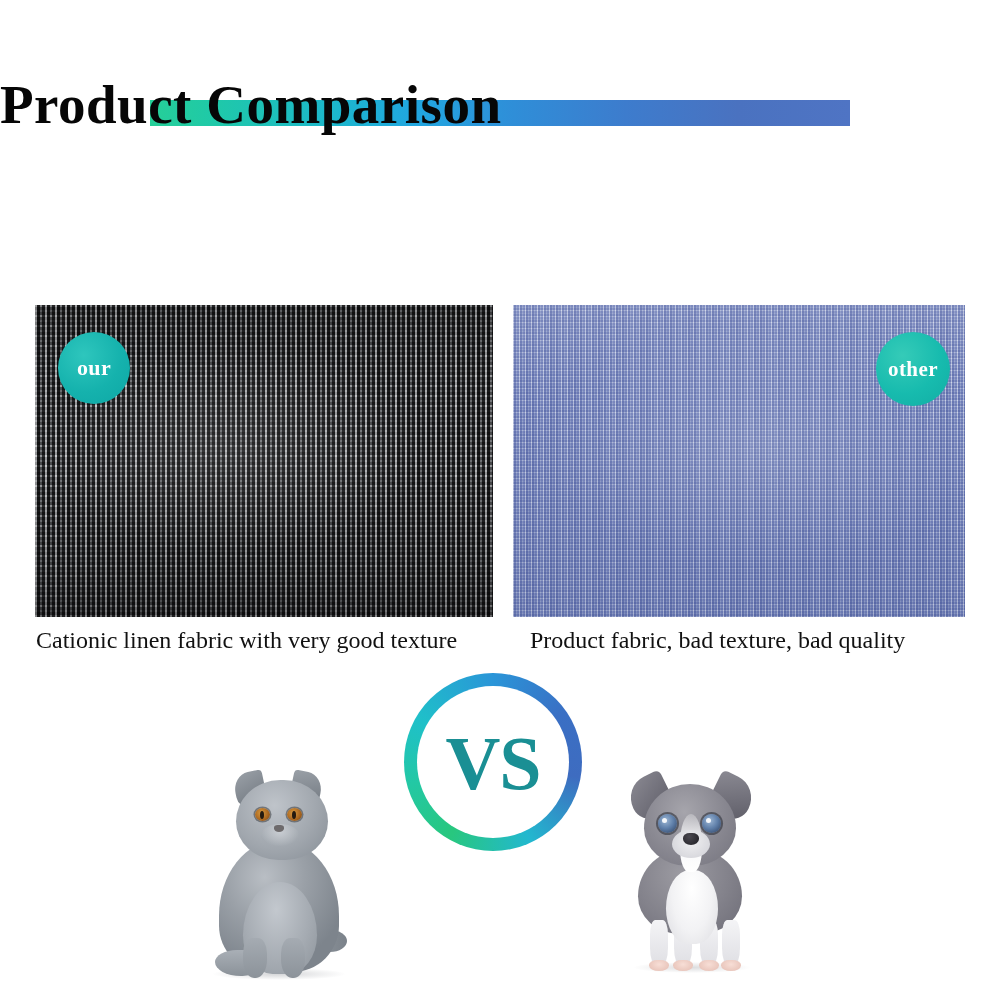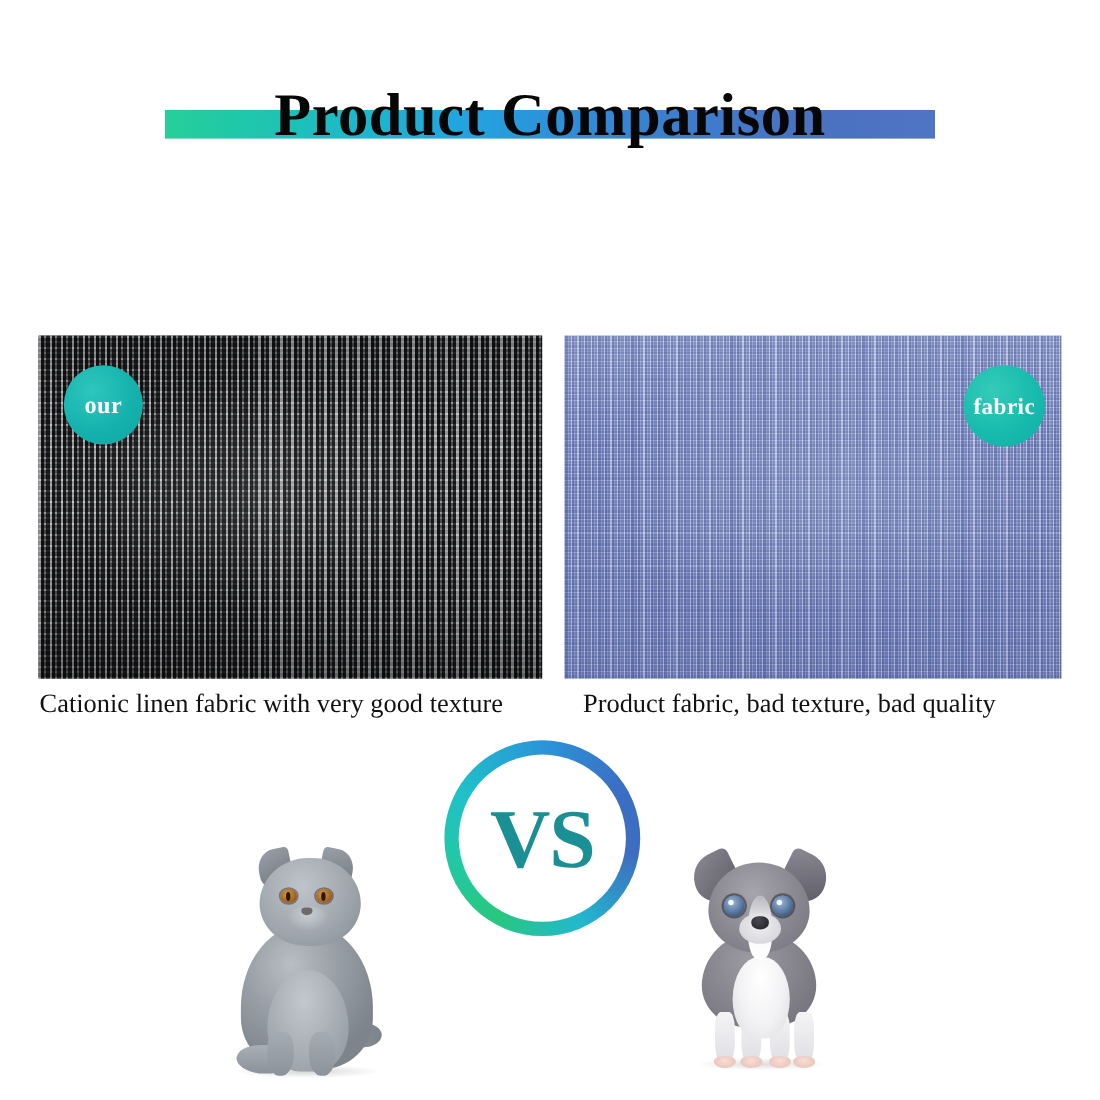--- a/index.html
+++ b/index.html
@@ -29,21 +29,20 @@
     top: 34px;
     width: 700px;
     height: 26px;
     background: linear-gradient(90deg, #26cf98 0%, #1fc9a8 9%, #1cb7cc 26%, #21a6e0 38%, #2f8ed8 52%, #3d7ccd 68%, #4a72c0 84%, #4f74c4 100%);
   }
   #title-text {
     position: absolute;
     left: 0;
     top: 0;
     width: 1000px;
-    text-align: center;
     font-family: "Liberation Serif", serif;
     font-weight: bold;
     font-size: 55px;
     line-height: 78px;
     letter-spacing: 0.5px;
     color: #060606;
     white-space: nowrap;
   }
 
   
@@ -374,21 +373,21 @@
   </div>
 
   <div id="vs-badge">
     <div id="vs-inner">
       <span id="vs-text">VS</span>
     </div>
   </div>
 </div>
 
 <div class="badge" id="badge-our">our</div>
-<div class="badge" id="badge-other">fabric</div>
+<div class="badge" id="badge-other">other</div>
 
 <div class="caption" id="caption-ours">Cationic linen fabric with very good texture</div>
 <div class="caption" id="caption-other">Product fabric, bad texture, bad quality</div>
 
 <div id="pets-row">
 
   <div class="pet" id="pet-cat">
     <div class="cat-part cat-shadow"></div>
     <div class="cat-part cat-tail"></div>
     <div class="cat-part cat-body"></div>

